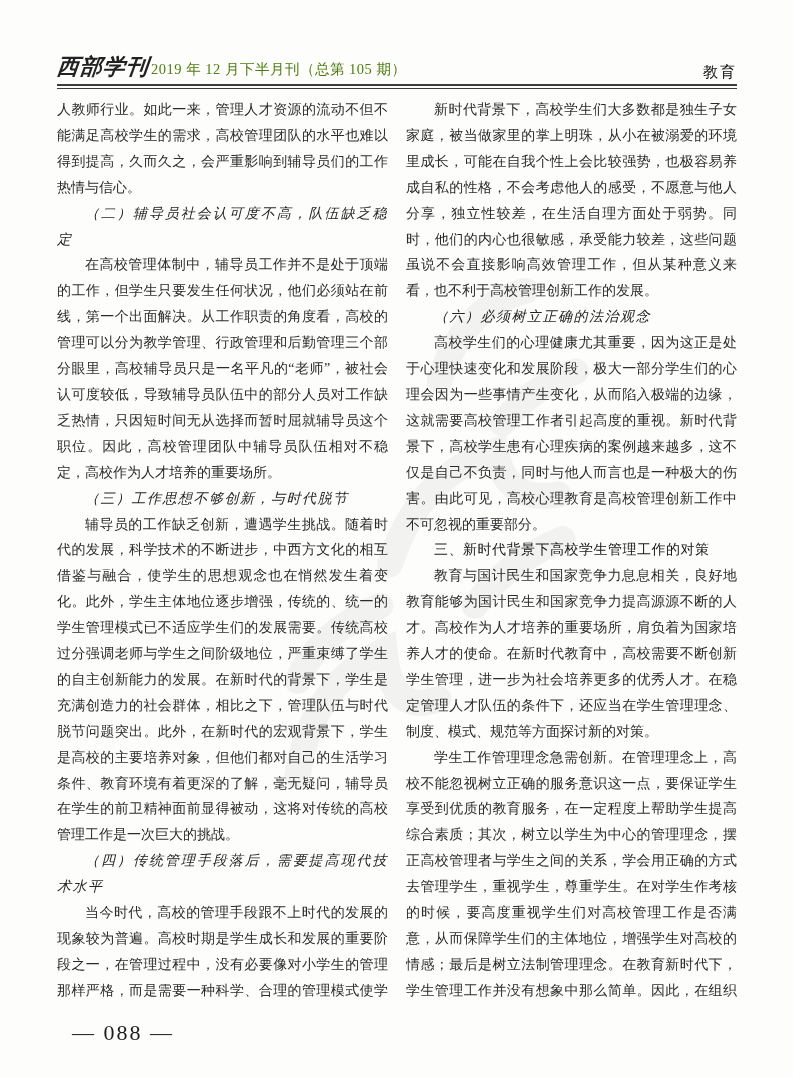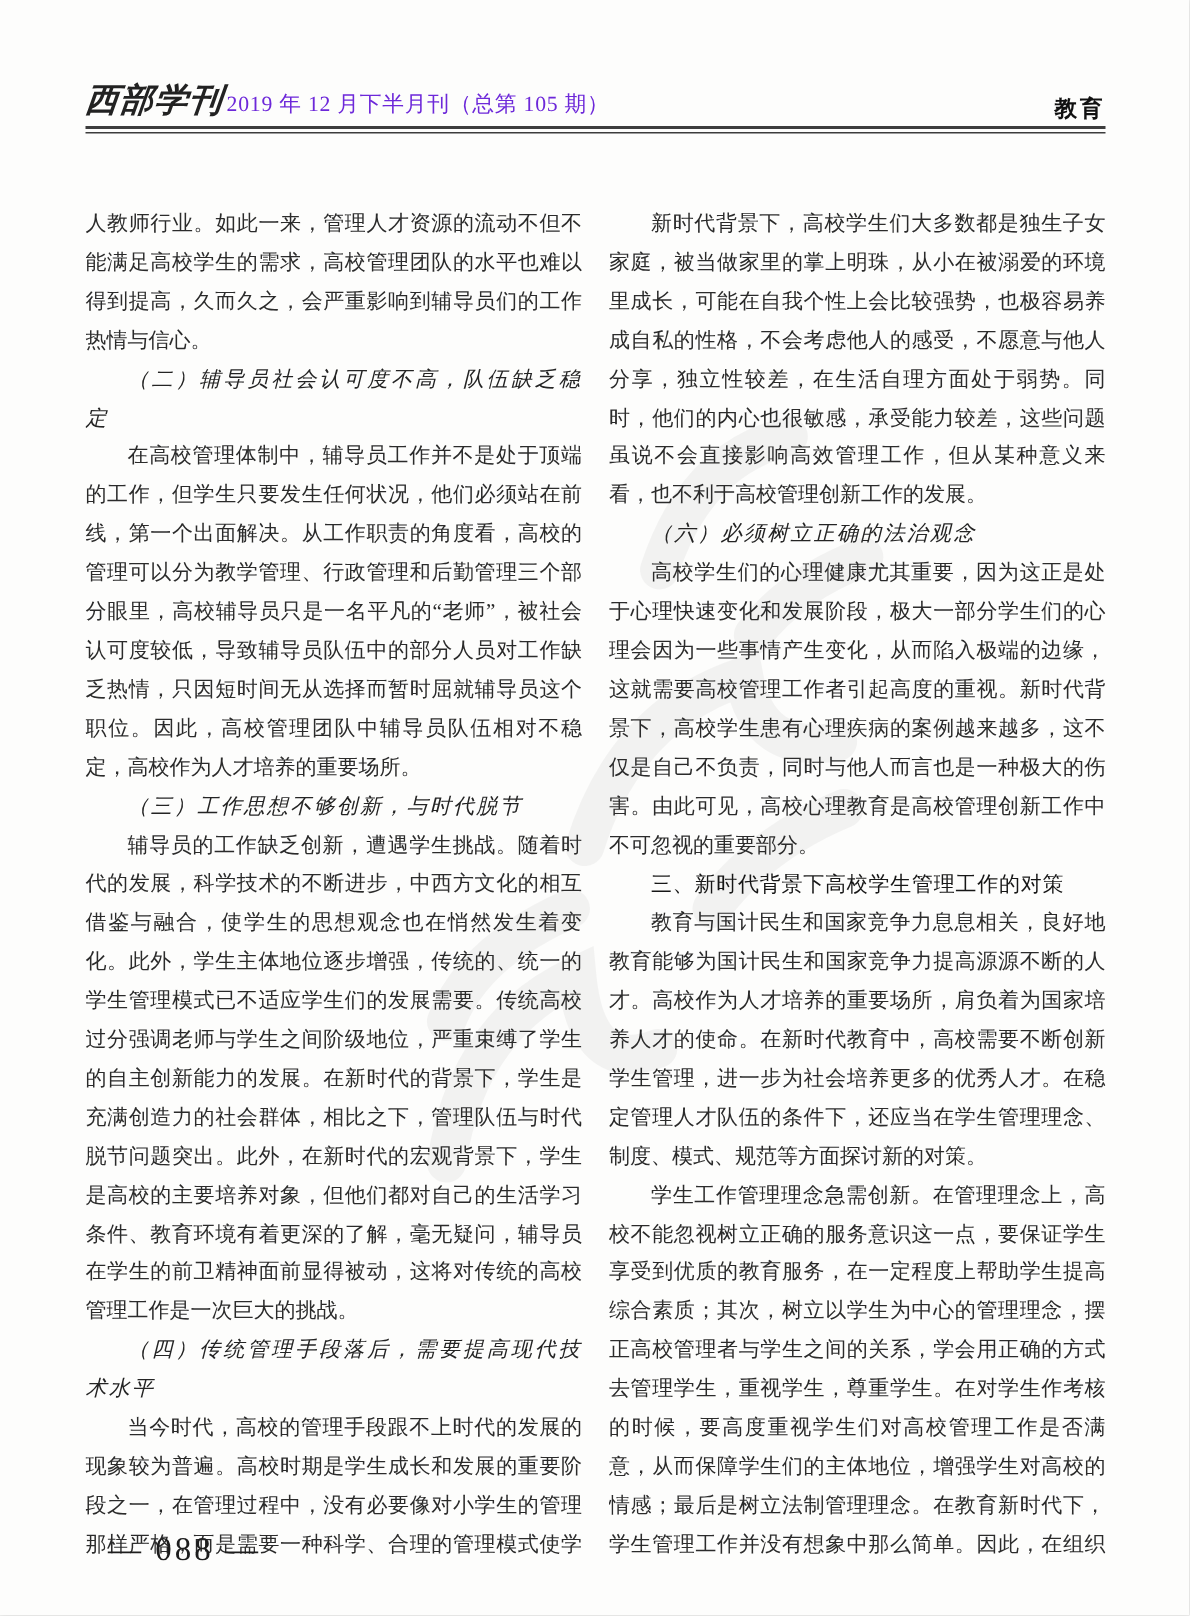--- a/index.html
+++ b/index.html
@@ -16,40 +16,39 @@
   
   .header{
     position:absolute;left:57px;right:56px;top:50px;height:32px;
     display:flex;align-items:flex-end;justify-content:space-between;
   }
   .masthead{display:flex;align-items:baseline;gap:2px;}
   .logo{
     font-size:22px;font-weight:bold;font-style:italic;
     transform:skewX(-6deg);letter-spacing:1px;color:#222;
   }
-  .issue{font-size:14.5px;color:#6d28d9;letter-spacing:.5px;}
+  .issue{font-size:14.5px;color:#4d7c0f;letter-spacing:.5px;}
   .section-label{
     font-family:"Liberation Sans", sans-serif;
-    font-size:15px;font-weight:bold;color:#111;letter-spacing:2px;
+    font-size:15px;font-weight:normal;color:#111;letter-spacing:2px;
   }
   .double-rule{
     position:absolute;left:57px;right:56px;top:84px;height:2px;
     border-top:2.5px solid #3d3d3d;border-bottom:1.5px solid #3d3d3d;
   }
   
   .columns{
     position:absolute;left:57px;right:56px;top:97px;
     display:flex;justify-content:space-between;
   }
   .col{
     width:331px;height:910px;overflow:hidden;
     font-size:14px;line-height:25.9px;
     text-align:justify;text-justify:inter-character;
     color:#2b2b2b;
-    margin-top:40px;
   }
   .col p{margin:0;padding:0;}
   .col p.body{text-indent:2em;}
   .col p.body-cont{text-indent:0;}
   .col p.heading-kai{
     text-indent:2em;font-style:italic;letter-spacing:1.5px;color:#242424;
   }
   .col p.heading-bold{
     text-indent:2em;font-style:normal;font-weight:normal;
     font-family:"Liberation Sans", sans-serif;letter-spacing:.5px;color:#161616;

